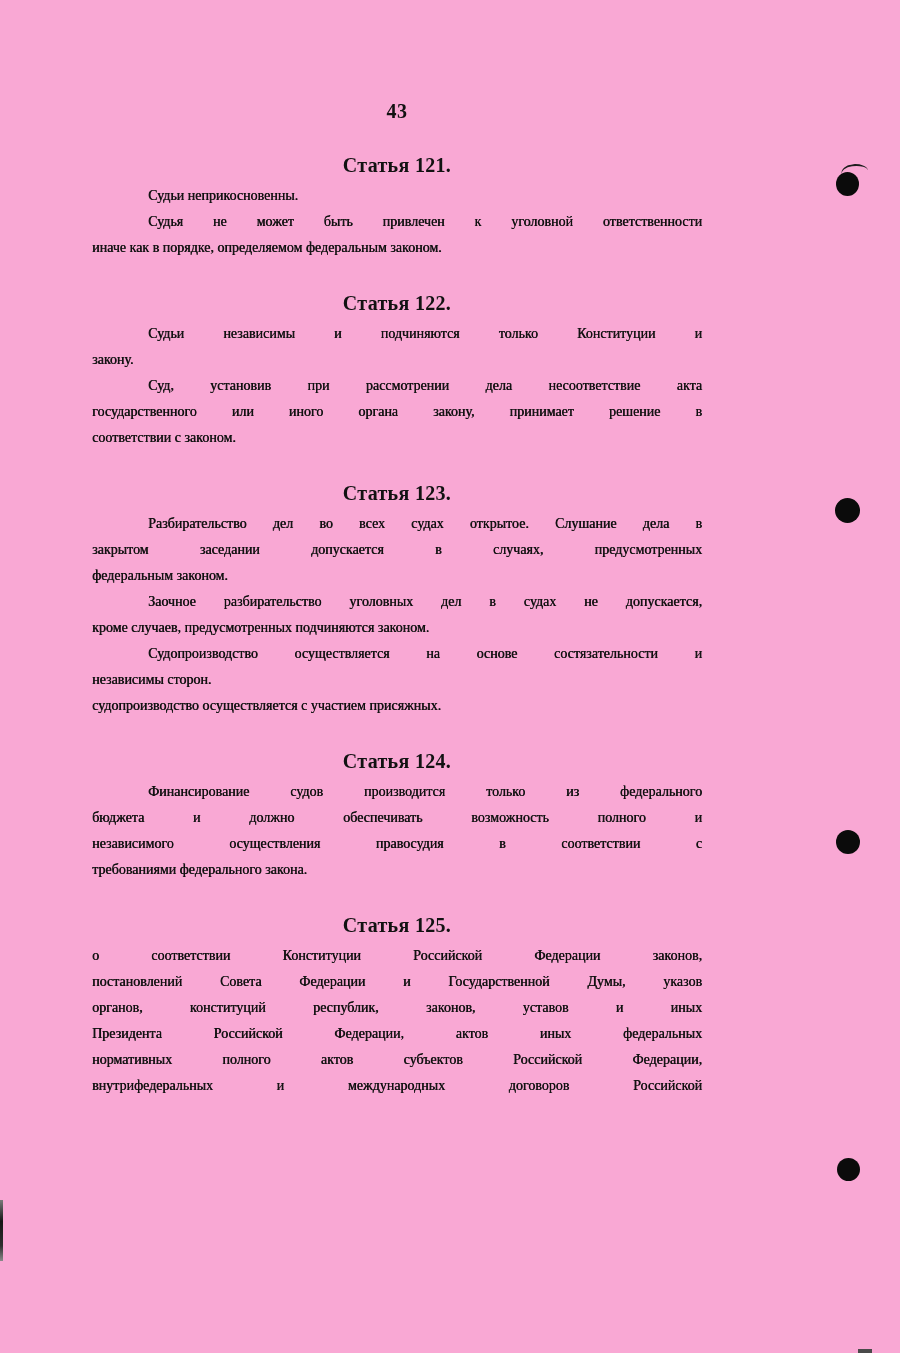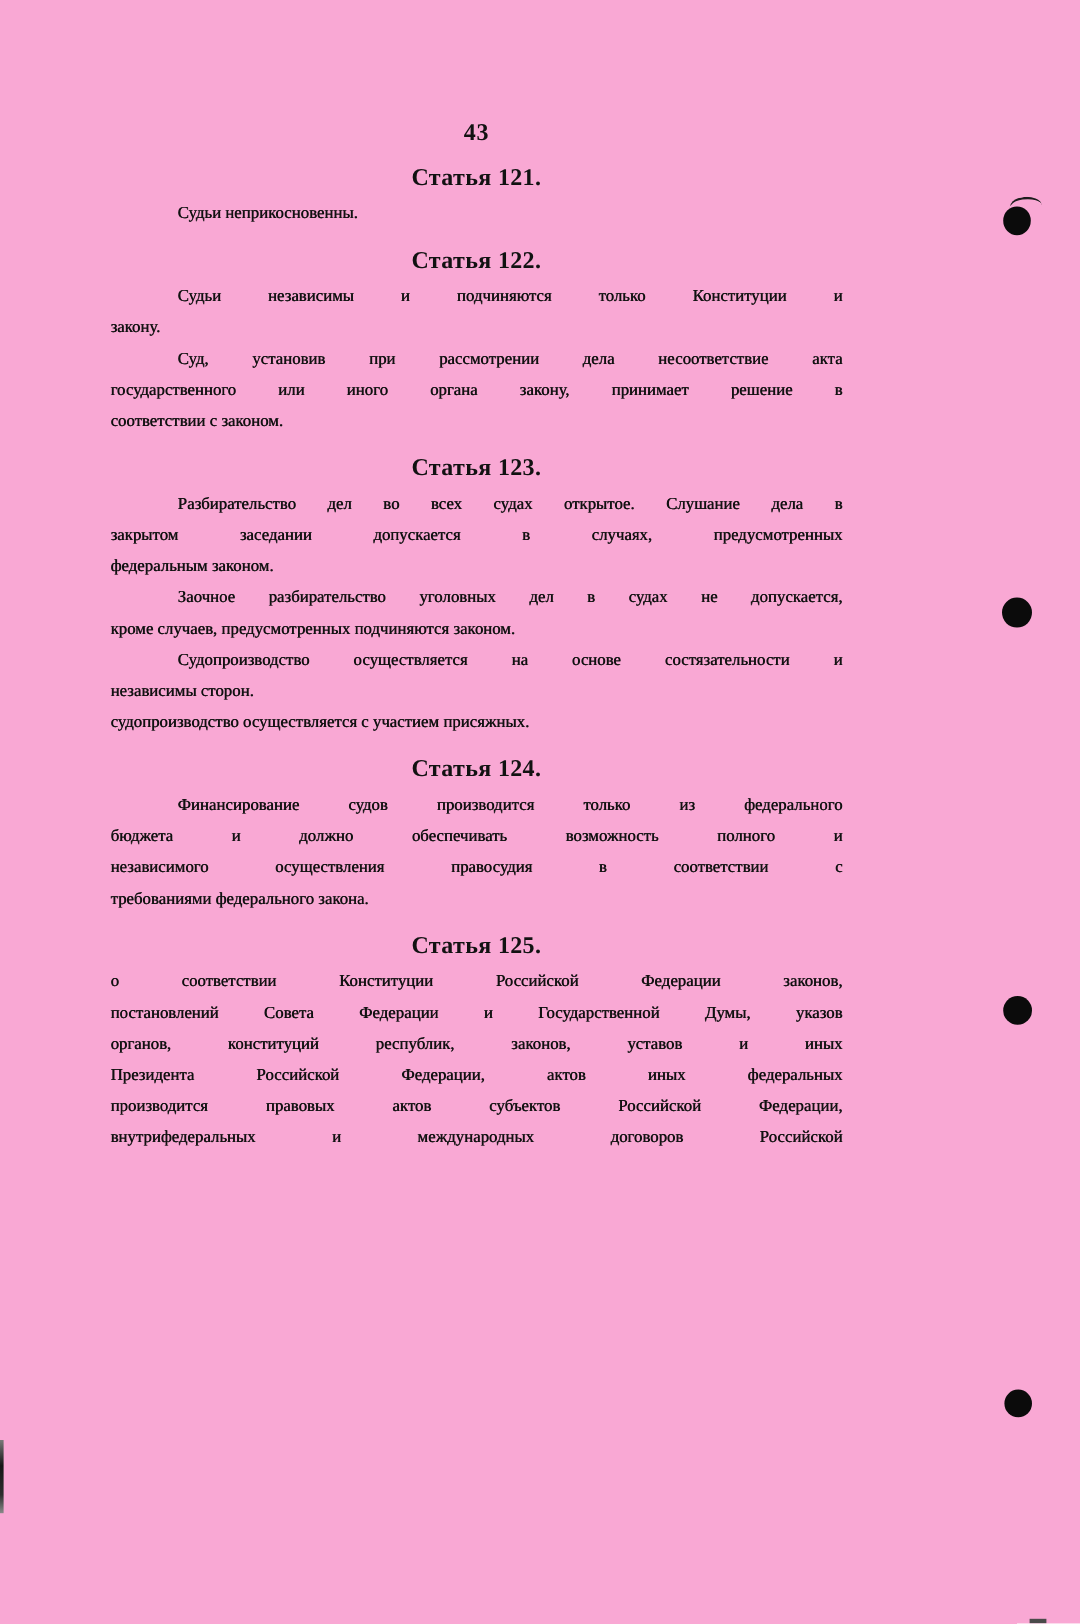--- a/index.html
+++ b/index.html
@@ -20,21 +20,21 @@
     width: 610px;
   }
   .page-number {
     margin-top: 99px;
     text-align: center;
     font-size: 20px;
     line-height: 24px;
     font-weight: bold;
     letter-spacing: 0.5px;
   }
-  .article { margin-top: 13px; }
+  .article { margin-top: 30px; }
   .heading {
     margin: 0 0 6px 0;
     text-align: center;
     font-size: 20px;
     line-height: 24px;
     font-weight: bold;
     letter-spacing: 0.3px;
   }
   .para { margin: 0; }
   .line {
@@ -86,20 +86,24 @@
 <div class="page">
   <div class="content">
 
     <div class="page-number">43</div>
 
     <section class="article">
       <h2 class="heading">Статья 121.</h2>
       <div class="para">
         <div class="line first">Судьи неприкосновенны.</div>
       </div>
+      <div class="para">
+        <div class="line first just">Судья не может быть привлечен к уголовной ответственности</div>
+        <div class="line">иначе как в порядке, определяемом федеральным законом.</div>
+      </div>
     </section>
 
     <section class="article">
       <h2 class="heading">Статья 122.</h2>
       <div class="para">
         <div class="line first just">Судьи независимы и подчиняются только Конституции и</div>
         <div class="line">закону.</div>
       </div>
       <div class="para">
         <div class="line first just">Суд, установив при рассмотрении дела несоответствие акта</div>
@@ -138,21 +142,21 @@
       </div>
     </section>
 
     <section class="article">
       <h2 class="heading">Статья 125.</h2>
       <div class="para">
         <div class="line just">о соответствии Конституции Российской Федерации законов,</div>
         <div class="line just">постановлений Совета Федерации и Государственной Думы, указов</div>
         <div class="line just">органов, конституций республик, законов, уставов и иных</div>
         <div class="line just">Президента Российской Федерации, актов иных федеральных</div>
-        <div class="line just">производится правовых актов субъектов Российской Федерации,</div>
+        <div class="line just">нормативных полного актов субъектов Российской Федерации,</div>
         <div class="line just">внутрифедеральных и международных договоров Российской</div>
       </div>
     </section>
 
   </div>
 
   <div class="dot1-tail"></div>
   <div class="dot dot1"></div>
   <div class="dot dot2"></div>
   <div class="dot dot3"></div>

